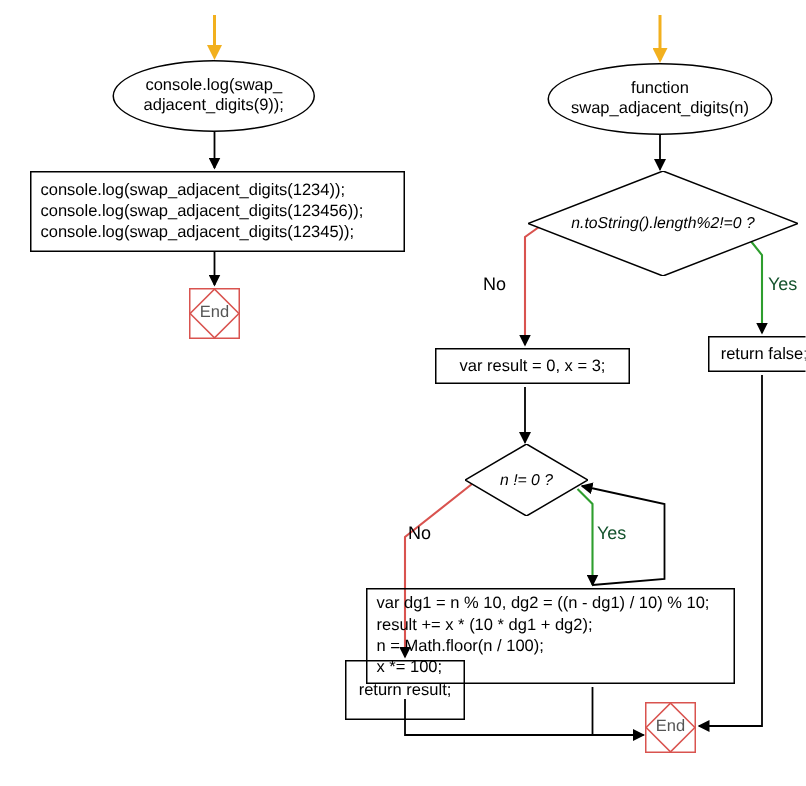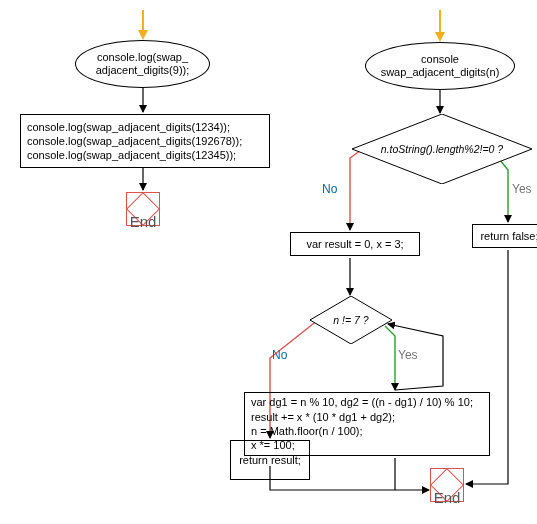--- a/index.html
+++ b/index.html
@@ -6,24 +6,24 @@
   #canvas{position:relative;width:537px;height:524px;background:#fff;}
   svg{position:absolute;top:0;left:0;}
   .box,.ellipse,.diamond,.endbox{position:absolute;box-sizing:border-box;}
   .ellipse{border:1px solid #000;border-radius:50%;display:flex;align-items:center;justify-content:center;text-align:center;line-height:1.2;padding:4px 6px;}
   .box{border:1px solid #000;display:flex;align-items:center;justify-content:flex-start;text-align:left;line-height:1.3;padding:4px 6px;white-space:pre;}
   .diamond{display:flex;align-items:center;justify-content:center;text-align:center;}
   .diamond svg{position:absolute;top:0;left:0;}
   .diamond .dlabel{position:relative;z-index:1;line-height:1.2;text-align:center;font-style:italic;}
   .endbox{border:1px solid #d9534f;width:34px;height:34px;text-align:center;color:#555;}
   .endbox .inner{position:absolute;left:4px;top:4px;right:4px;bottom:4px;border:1px solid #d9534f;transform:rotate(45deg);}
-  .endbox span{position:absolute;left:0;right:0;top:20px;font-size:15px;}
+  .endbox span{position:absolute;left:0;right:0;top:9px;font-size:11px;}
   .edgelabel{position:absolute;font-size:12px;}
-  .eyes{color:#737373;}
-  .eno{color:#0369a1;}
+  .eyes{color:#14532d;}
+  .eno{color:#000000;}
 </style>
 </head>
 <body>
 
 <div id="canvas">
 <svg width="537" height="524" viewBox="0 0 537 524">
   <defs>
     <marker id="arr" markerWidth="8" markerHeight="8" refX="7" refY="4" orient="auto" markerUnits="userSpaceOnUse">
       <path d="M0,0 L8,4 L0,8 z" fill="#000"></path>
     </marker>
@@ -55,50 +55,50 @@
 
   <path d="M508,250 L508,484 L466,484" fill="none" stroke="#000" stroke-width="1.2" marker-end="url(#arr)"></path>
 
   <path d="M395,458 L395,490" fill="none" stroke="#000" stroke-width="1.2"></path>
 </svg>
 
 <div class="ellipse" style="left:75px;top:40px;width:135px;height:48px;font-size:11px;">console.log(swap_
 adjacent_digits(9));</div>
 
 <div class="box" style="left:20px;top:114px;width:250px;height:54px;font-size:11px;">console.log(swap_adjacent_digits(1234));
-console.log(swap_adjacent_digits(192678));
+console.log(swap_adjacent_digits(123456));
 console.log(swap_adjacent_digits(12345));</div>
 
 <div class="endbox" style="left:126px;top:192px;">
   <div class="inner"></div>
       <span>End</span>
 </div>
 
-<div class="ellipse" style="left:365px;top:42px;width:150px;height:48px;font-size:11px;">console
+<div class="ellipse" style="left:365px;top:42px;width:150px;height:48px;font-size:11px;">function
 swap_adjacent_digits(n)</div>
 
 <div class="diamond" style="left:352px;top:114px;width:180px;height:70px;">
   <svg width="180" height="70">
         <polygon points="90,0 180,35 90,70 0,35" fill="#fff" stroke="#000" stroke-width="1"></polygon>
       </svg>
   <div class="dlabel" style="font-size:10.5px;">n.toString().length%2!=0
 ?</div>
 </div>
 <div class="edgelabel eno" style="left:322px;top:182px;">No</div>
 <div class="edgelabel eyes" style="left:512px;top:182px;">Yes</div>
 
 <div class="box" style="left:290px;top:232px;width:130px;height:24px;font-size:11px;justify-content:center;">var result = 0, x = 3;</div>
 
 <div class="box" style="left:472px;top:224px;width:75px;height:24px;font-size:11px;justify-content:center;">return false;</div>
 
 <div class="diamond" style="left:310px;top:296px;width:82px;height:48px;">
   <svg width="82" height="48">
         <polygon points="41,0 82,24 41,48 0,24" fill="#fff" stroke="#000" stroke-width="1"></polygon>
       </svg>
-  <div class="dlabel" style="font-size:10.5px;">n != 7 ?</div>
+  <div class="dlabel" style="font-size:10.5px;">n != 0 ?</div>
 </div>
 <div class="edgelabel eyes" style="left:398px;top:348px;">Yes</div>
 <div class="edgelabel eno" style="left:272px;top:348px;">No</div>
 
 <div class="box" style="left:244px;top:392px;width:246px;height:64px;font-size:11px;">var dg1 = n % 10, dg2 = ((n - dg1) / 10) % 10;
 result += x * (10 * dg1 + dg2);
 n = Math.floor(n / 100);
 x *= 100;</div>
 
 <div class="box" style="left:230px;top:440px;width:80px;height:40px;font-size:11px;justify-content:center;">return result;</div>

